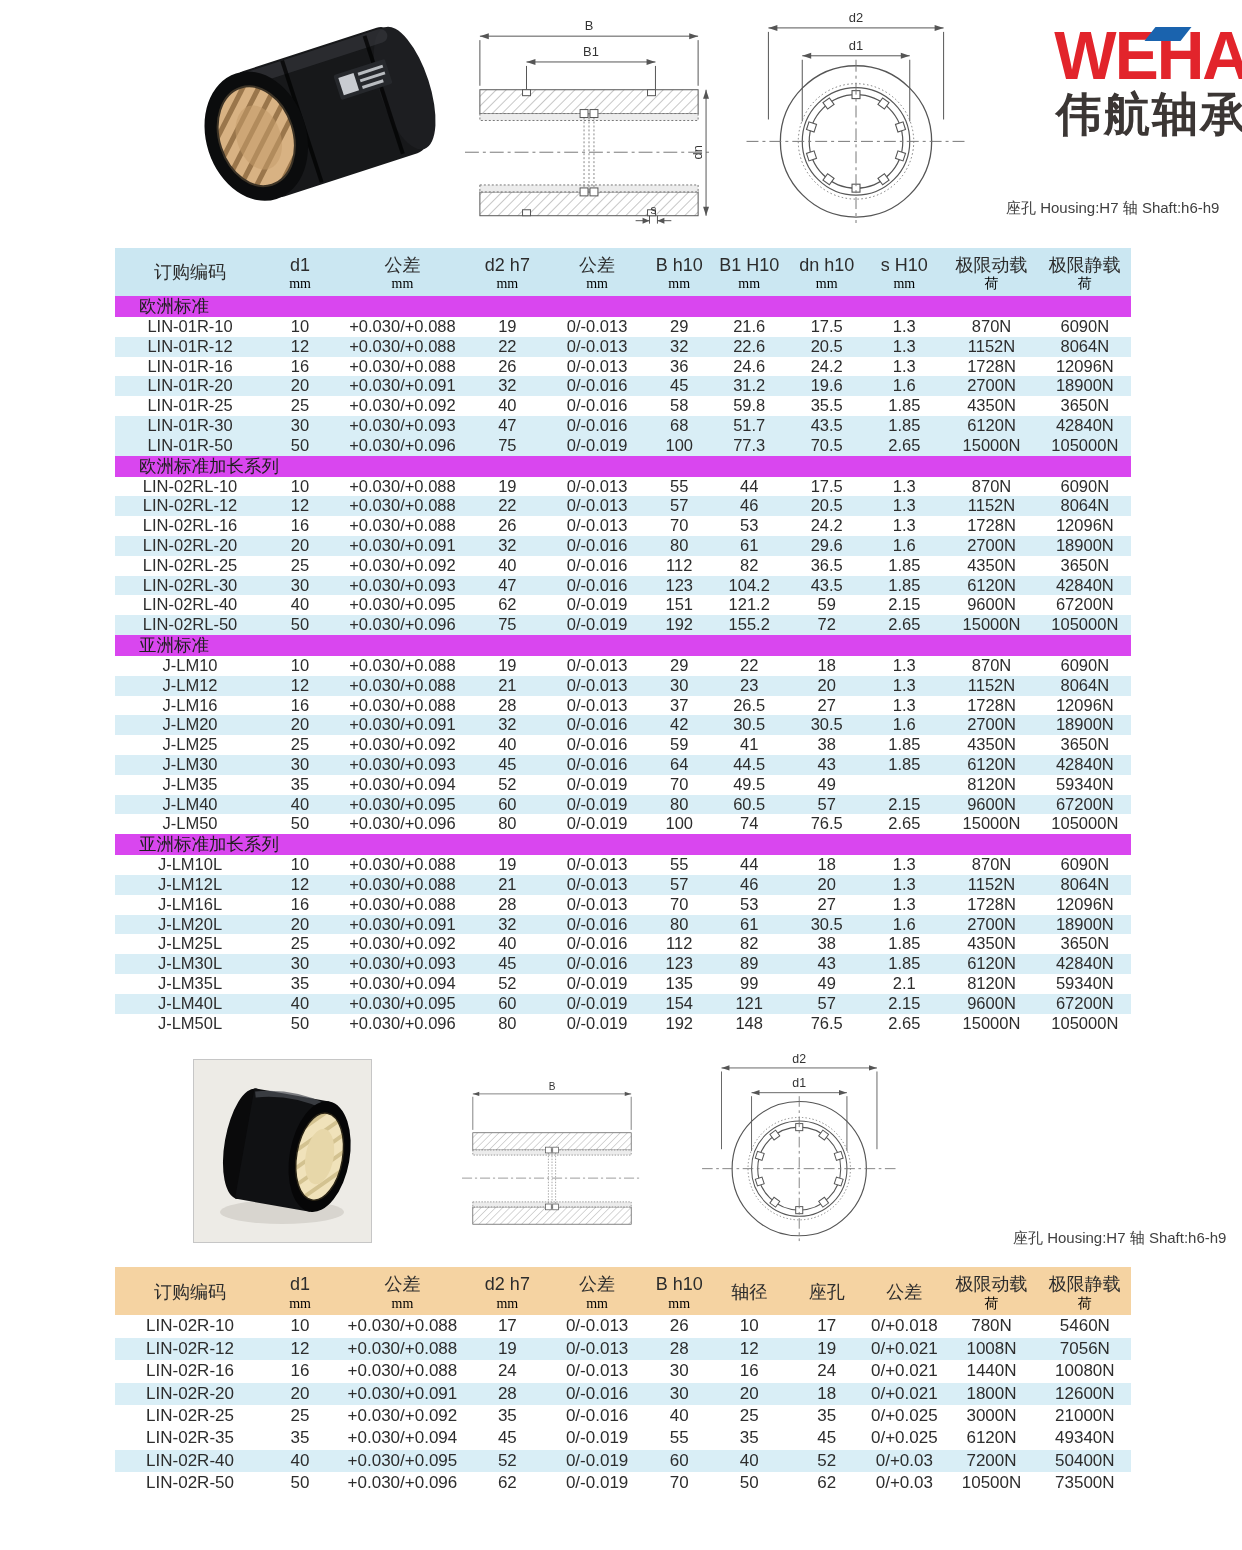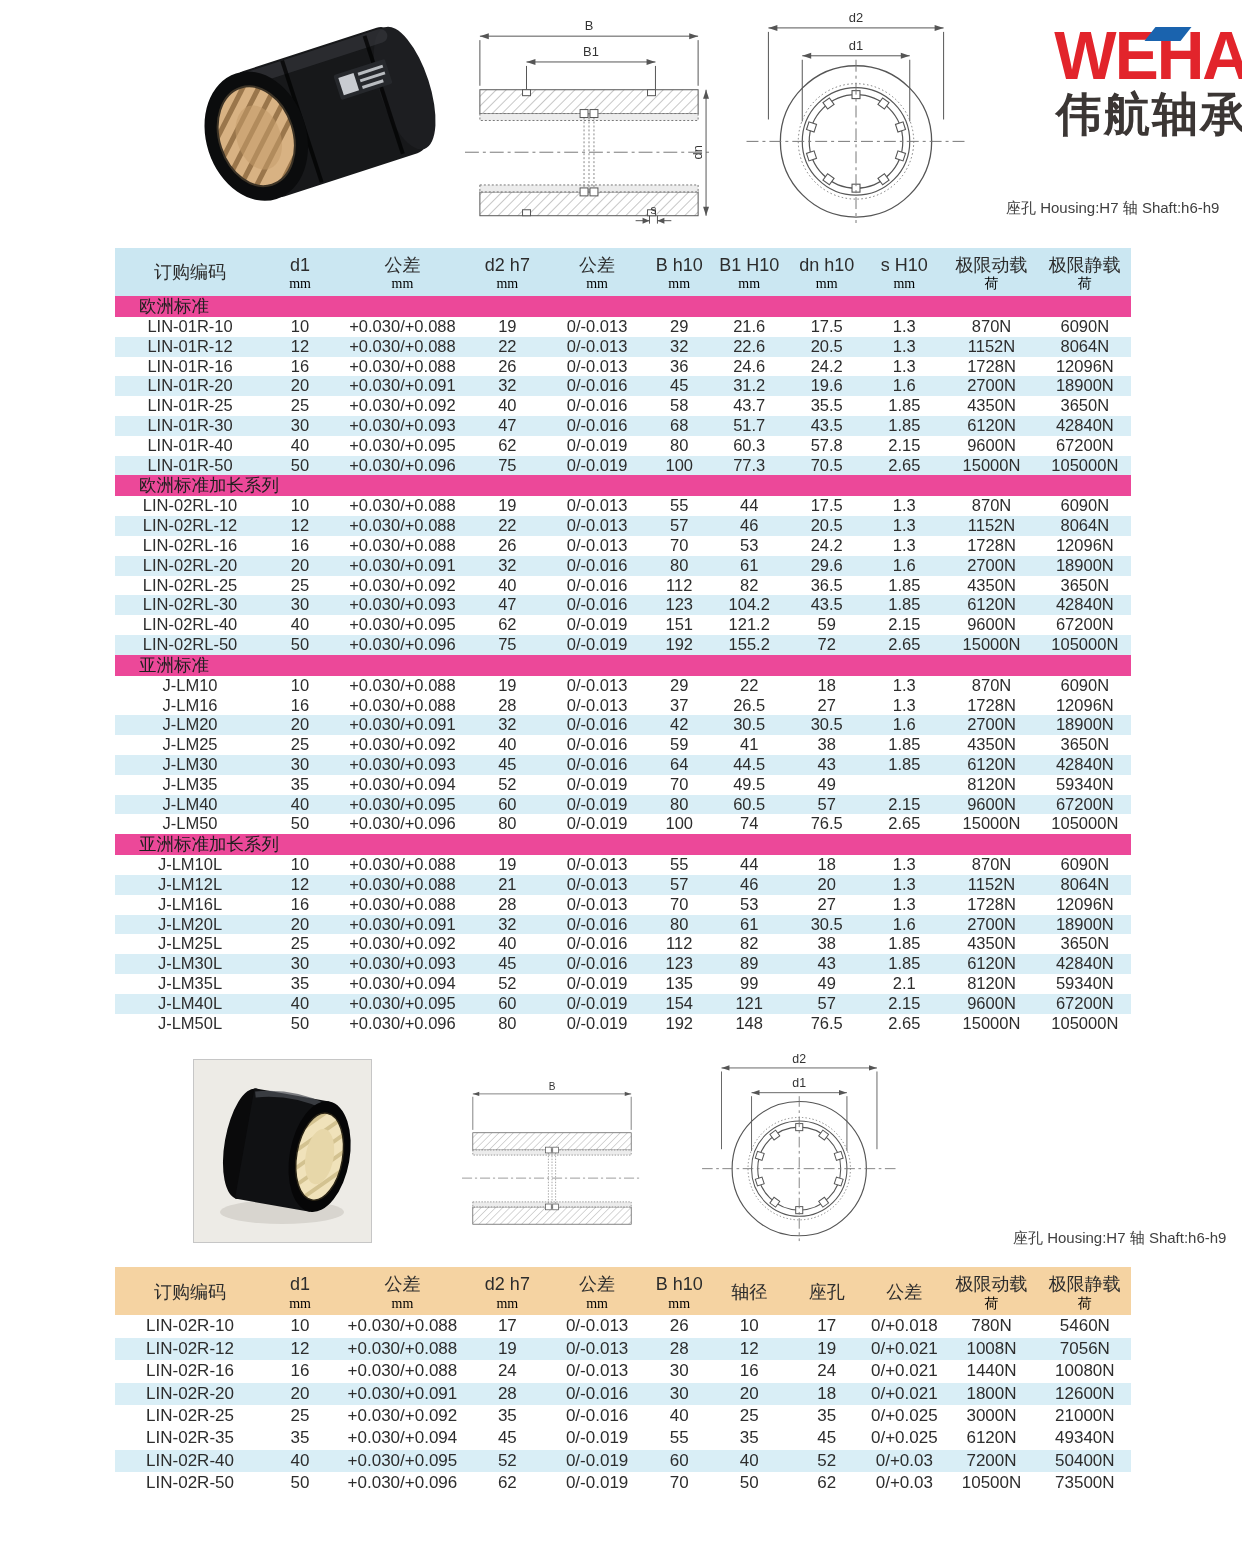--- a/index.html
+++ b/index.html
@@ -27,21 +27,21 @@
   
   table.spec{border-collapse:collapse;table-layout:fixed;width:1016px;margin-left:115px;}
   .spec th{font-weight:normal;vertical-align:middle;padding:6px 0 4px;}
   .t1 th{background:#cbe7f2;}
   .t2 th{background:#f5d3a2;}
   .h-lab{font-size:18px;color:#2c2c2c;line-height:1.3;}
   .h-unit{font-size:14px;font-family:"Liberation Serif",serif;line-height:1.05;color:#000000;}
   .spec tbody td{text-align:center;padding:0;line-height:19.8px;font-size:16.5px;
                  color:#2d2d2d;white-space:nowrap;overflow:hidden;}
   .t2 tbody td{line-height:22.4px;font-size:17px;}
-  tr.band td{background:#ec4899;text-align:left;padding-left:24px;font-size:17.5px;
+  tr.band td{background:#d946ef;text-align:left;padding-left:24px;font-size:17.5px;
              line-height:21px;color:#1f1f1f;}
   tr.alt td{background:#d9eef6;}
 
   svg text{font-family:"Liberation Sans",sans-serif;}
 </style>
 </head>
 <body>
 
 <div class="page">
 
@@ -296,52 +296,39 @@
           <td>2700N</td>
           <td>18900N</td>
         </tr>
         <tr>
           <td>LIN-01R-25</td>
           <td>25</td>
           <td>+0.030/+0.092</td>
           <td>40</td>
           <td>0/-0.016</td>
           <td>58</td>
-          <td>43.7</td>
+          <td>59.8</td>
           <td>35.5</td>
           <td>1.85</td>
           <td>4350N</td>
           <td>3650N</td>
         </tr>
         <tr class="alt">
           <td>LIN-01R-30</td>
           <td>30</td>
           <td>+0.030/+0.093</td>
           <td>47</td>
           <td>0/-0.016</td>
           <td>68</td>
           <td>51.7</td>
           <td>43.5</td>
           <td>1.85</td>
           <td>6120N</td>
           <td>42840N</td>
         </tr>
-        <tr>
-          <td>LIN-01R-40</td>
-          <td>40</td>
-          <td>+0.030/+0.095</td>
-          <td>62</td>
-          <td>0/-0.019</td>
-          <td>80</td>
-          <td>60.3</td>
-          <td>57.8</td>
-          <td>2.15</td>
-          <td>9600N</td>
-          <td>67200N</td>
-        </tr>
         <tr class="alt">
           <td>LIN-01R-50</td>
           <td>50</td>
           <td>+0.030/+0.096</td>
           <td>75</td>
           <td>0/-0.019</td>
           <td>100</td>
           <td>77.3</td>
           <td>70.5</td>
           <td>2.65</td>
@@ -463,20 +450,33 @@
           <td>10</td>
           <td>+0.030/+0.088</td>
           <td>19</td>
           <td>0/-0.013</td>
           <td>29</td>
           <td>22</td>
           <td>18</td>
           <td>1.3</td>
           <td>870N</td>
           <td>6090N</td>
+        </tr>
+        <tr class="alt">
+          <td>J-LM12</td>
+          <td>12</td>
+          <td>+0.030/+0.088</td>
+          <td>21</td>
+          <td>0/-0.013</td>
+          <td>30</td>
+          <td>23</td>
+          <td>20</td>
+          <td>1.3</td>
+          <td>1152N</td>
+          <td>8064N</td>
         </tr>
         <tr>
           <td>J-LM16</td>
           <td>16</td>
           <td>+0.030/+0.088</td>
           <td>28</td>
           <td>0/-0.013</td>
           <td>37</td>
           <td>26.5</td>
           <td>27</td>

